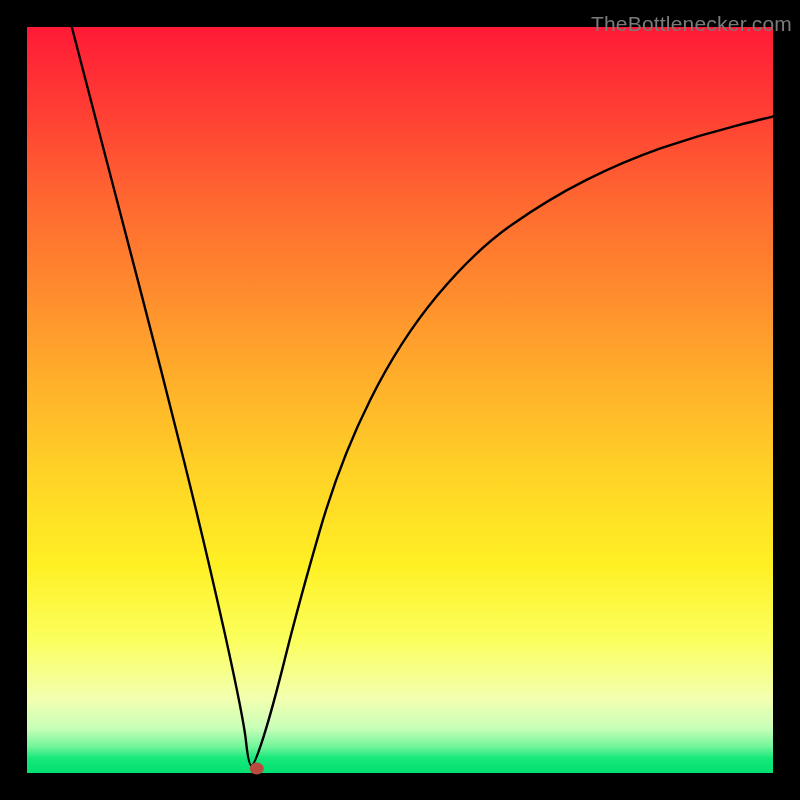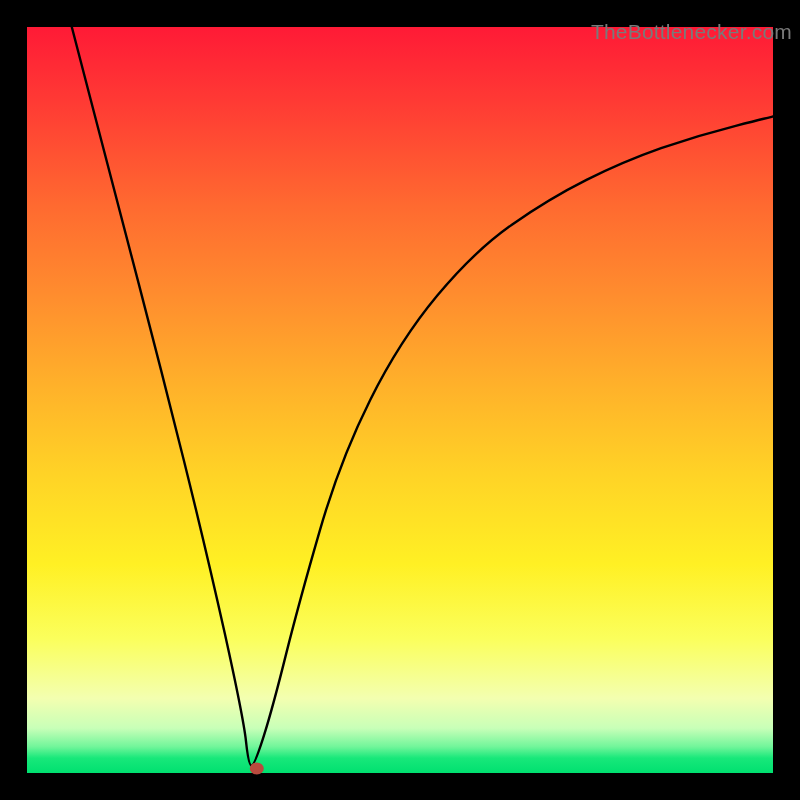--- a/index.html
+++ b/index.html
@@ -35,21 +35,21 @@
       #fbff5c 82%,
       #f3ffb0 90%,
       #c8ffb8 94%,
       #70f59a 96.5%,
       #18e87a 98%,
       #00e070 100%
     );
   }
   .watermark {
     position: absolute;
-    top: 20px;
+    top: 12px;
     right: 8px;
     color: #7a7a7a;
     font-size: 21px;
     letter-spacing: 0.2px;
     font-weight: 500;
     user-select: none;
   }
   svg.overlay {
     position: absolute;
     left: 27px;

